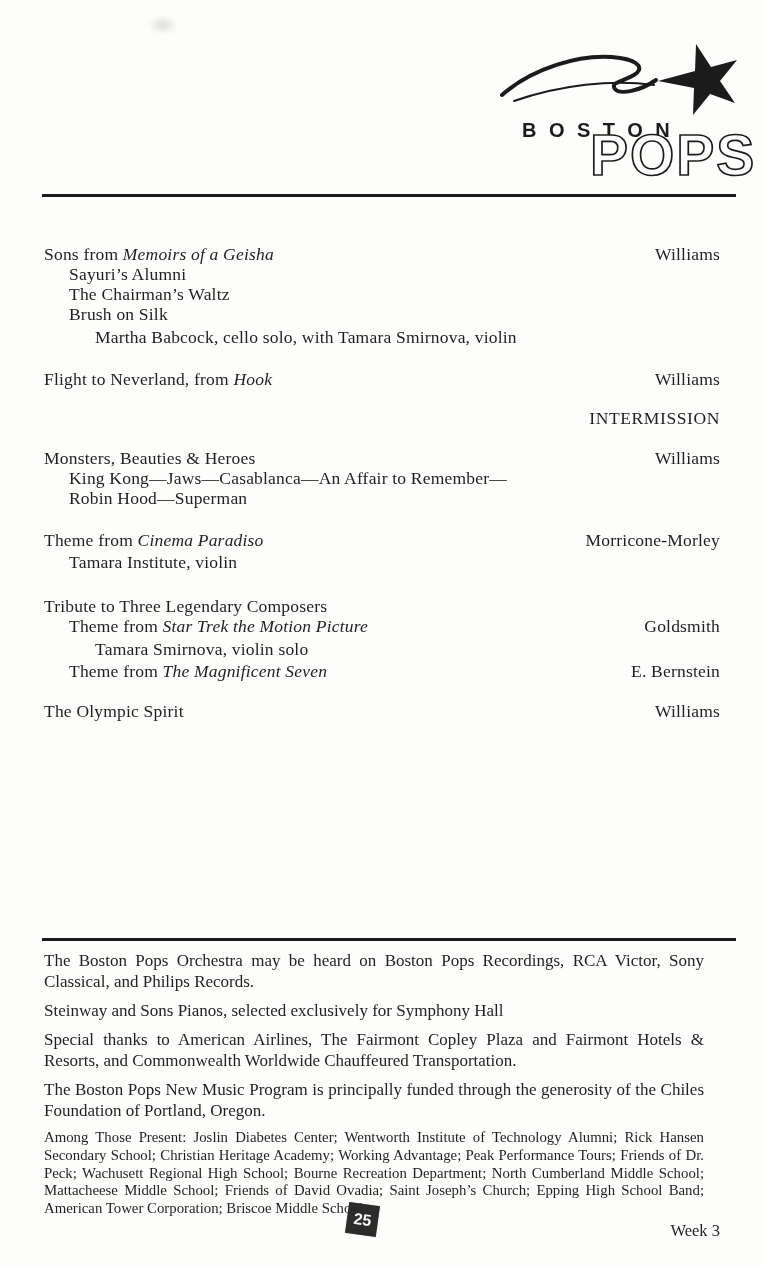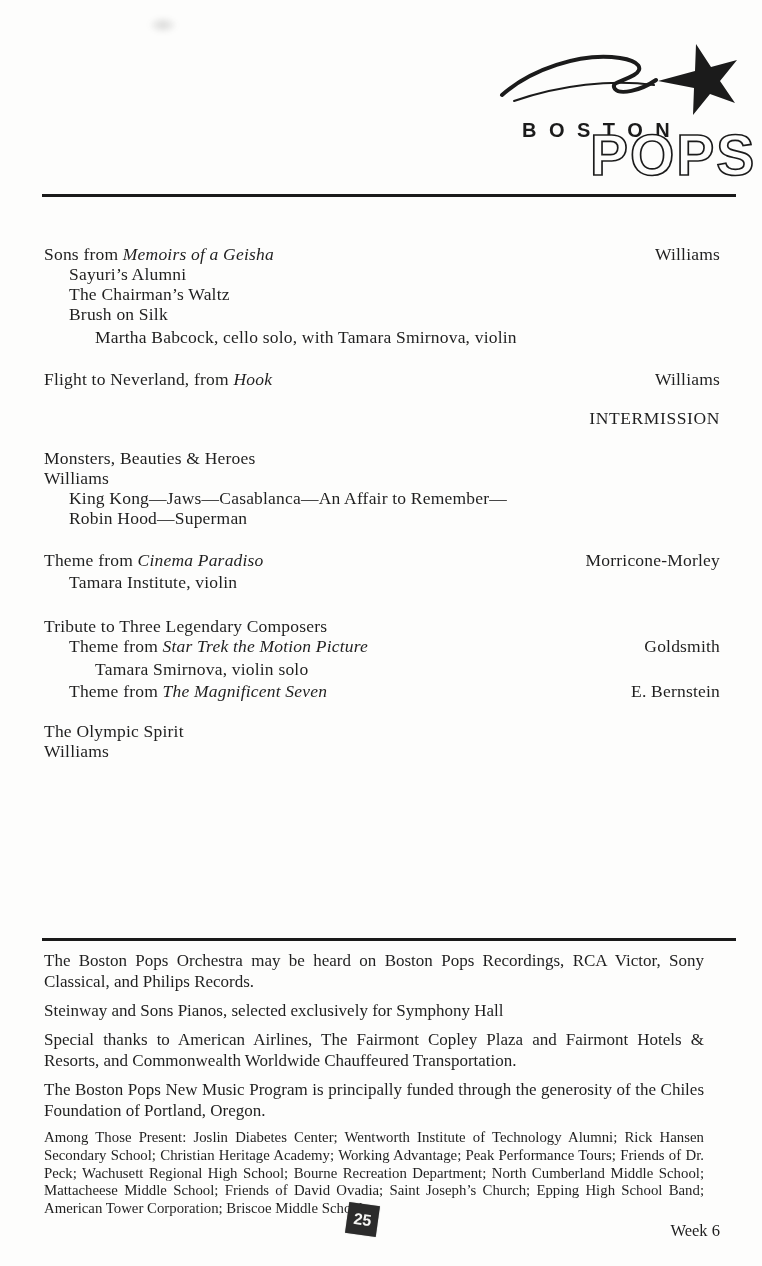--- a/index.html
+++ b/index.html
@@ -23,21 +23,21 @@
     position:absolute;left:44px;top:244px;width:676px;
     font-size:17.5px;line-height:20px;letter-spacing:0.2px;
   }
   .row{display:flex;justify-content:space-between;align-items:baseline;}
   .row .t{white-space:pre-wrap;}
   .it{font-style:italic;}
   .ind1{padding-left:25px;}
   .ind2{padding-left:51px;}
   .performer{margin-top:3px;}
   .mt2{margin-top:2px;}
-  .mt20{margin-top:20px;flex-direction:column;}
+  .mt20{margin-top:20px;}
   .mt22{margin-top:22px;}
   .mt24{margin-top:24px;}
   .intermission{text-align:right;margin-top:19px;letter-spacing:0.6px;}
 
   .footer{
     position:absolute;left:44px;top:950px;width:676px;
     font-size:17px;line-height:21px;text-align:justify;
   }
   .footer p{margin:0 16px 8px 0;}
   .fine{font-size:14.8px;line-height:17.8px;margin-bottom:2px !important;}
@@ -122,18 +122,18 @@
 </div>
 
 <div class="rule rule-bottom"></div>
 
 <div class="footer">
   <p>The Boston Pops Orchestra may be heard on Boston Pops Recordings, RCA Victor, Sony Classical, and Philips Records.</p>
   <p>Steinway and Sons Pianos, selected exclusively for Symphony Hall</p>
   <p>Special thanks to American Airlines, The Fairmont Copley Plaza and Fairmont Hotels &amp; Resorts, and Commonwealth Worldwide Chauffeured Transportation.</p>
   <p>The Boston Pops New Music Program is principally funded through the generosity of the Chiles Foundation of Portland, Oregon.</p>
   <p class="fine">Among Those Present: Joslin Diabetes Center; Wentworth Institute of Technology Alumni; Rick Hansen Secondary School; Christian Heritage Academy; Working Advantage; Peak Performance Tours; Friends of Dr. Peck; Wachusett Regional High School; Bourne Recreation Department; North Cumberland Middle School; Mattacheese Middle School; Friends of David Ovadia; Saint Joseph’s Church; Epping High School Band; American Tower Corporation; Briscoe Middle School.</p>
-  <div class="week">Week 6</div>
+  <div class="week">Week 3</div>
 </div>
 
 <div class="badge">
   <span>25</span>
 </div>
 
 </body></html>

